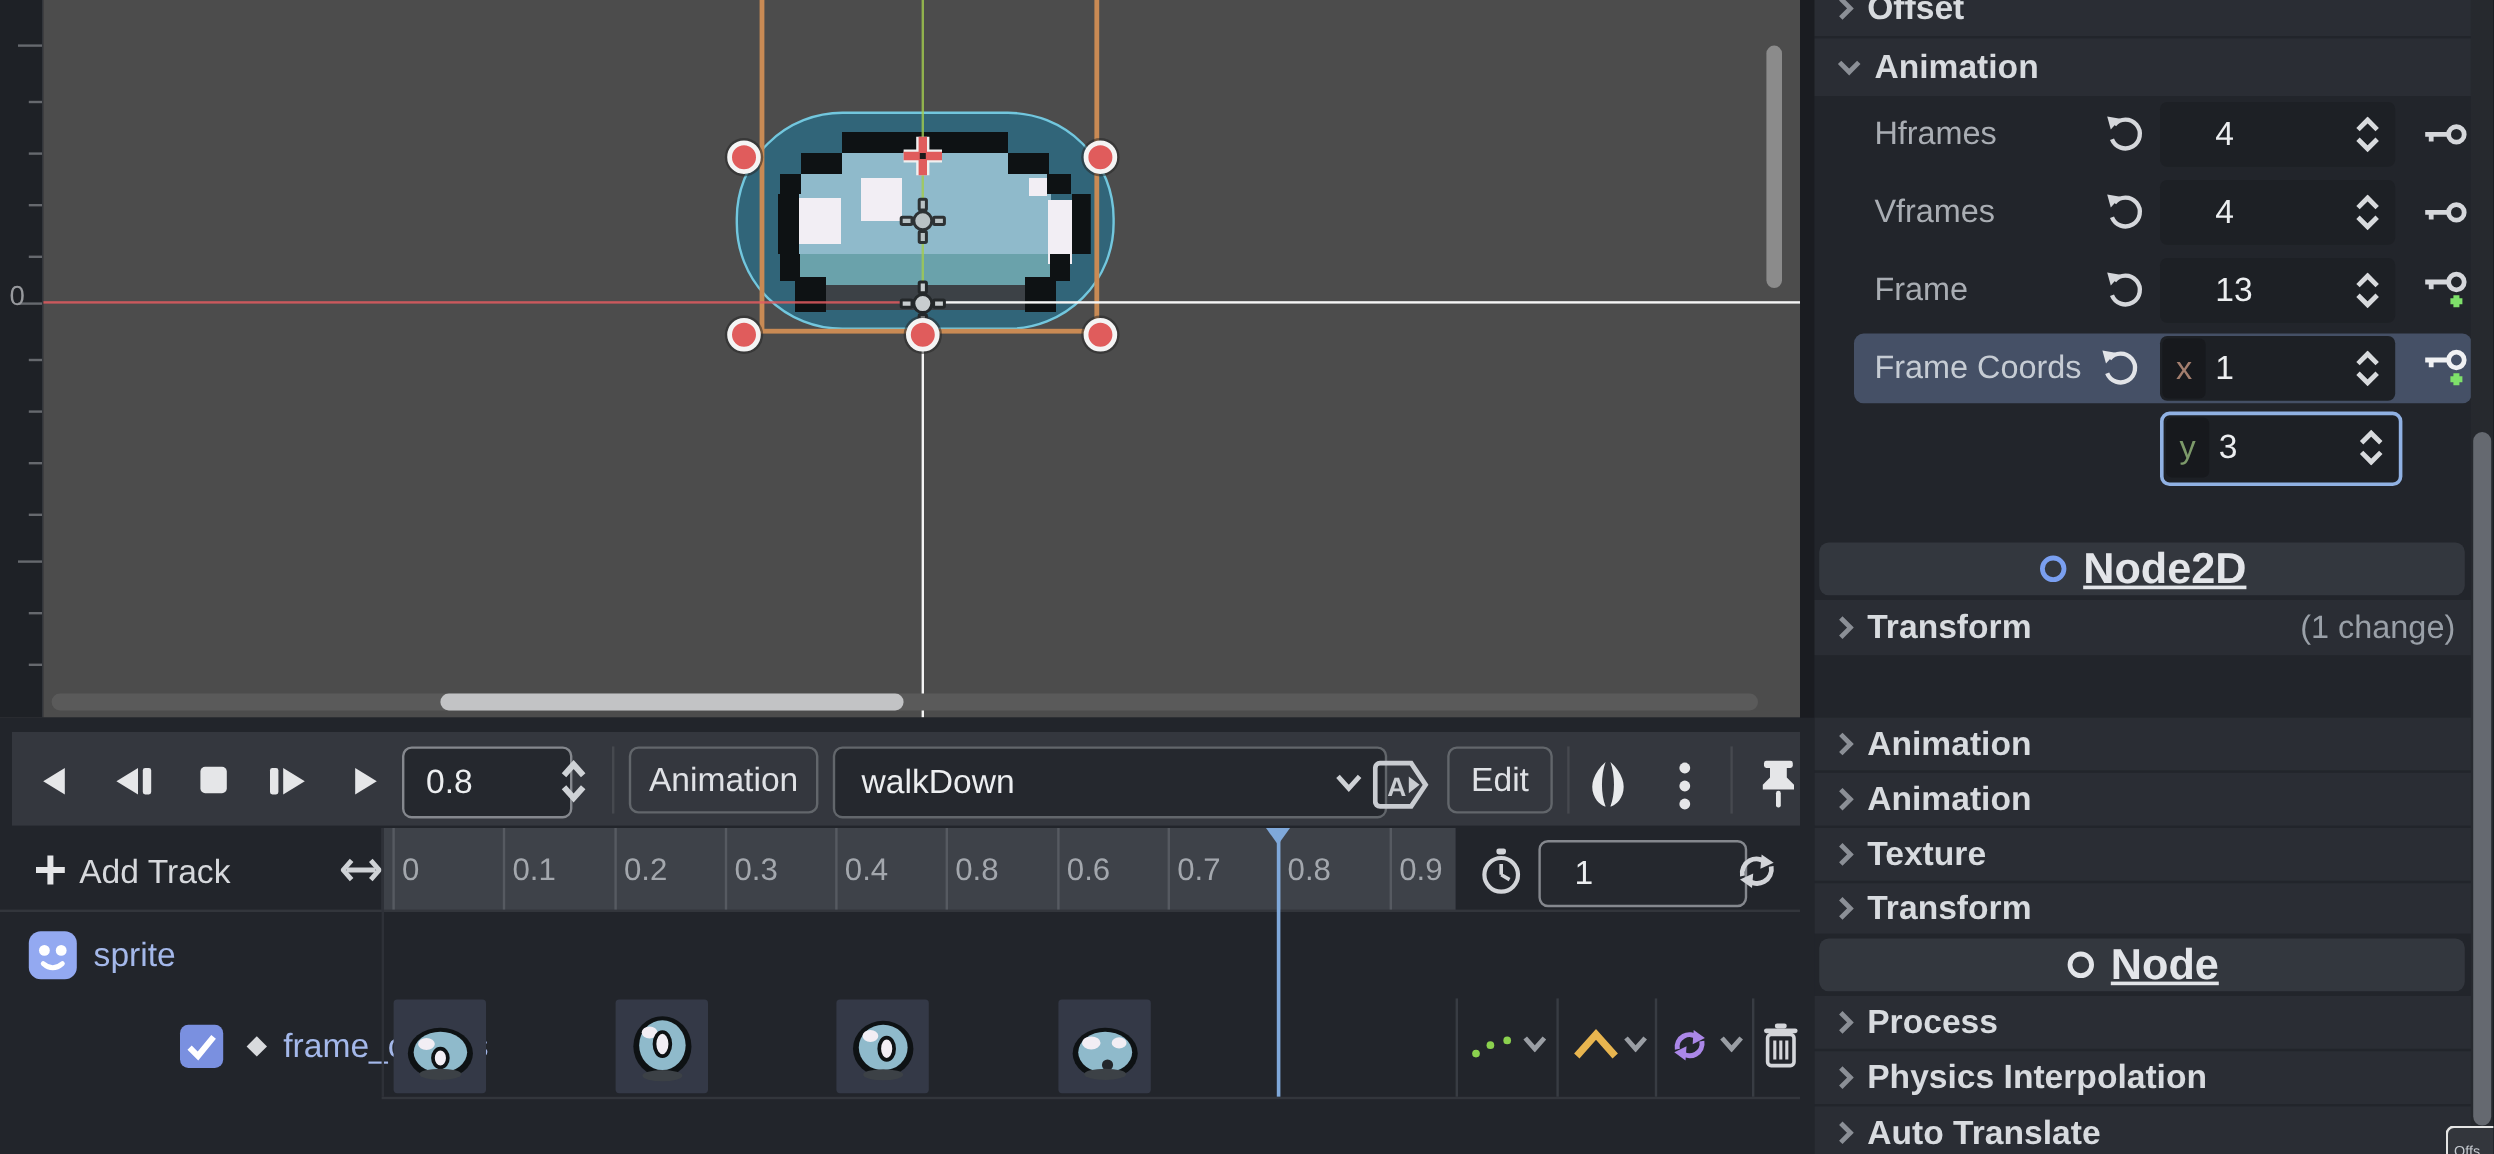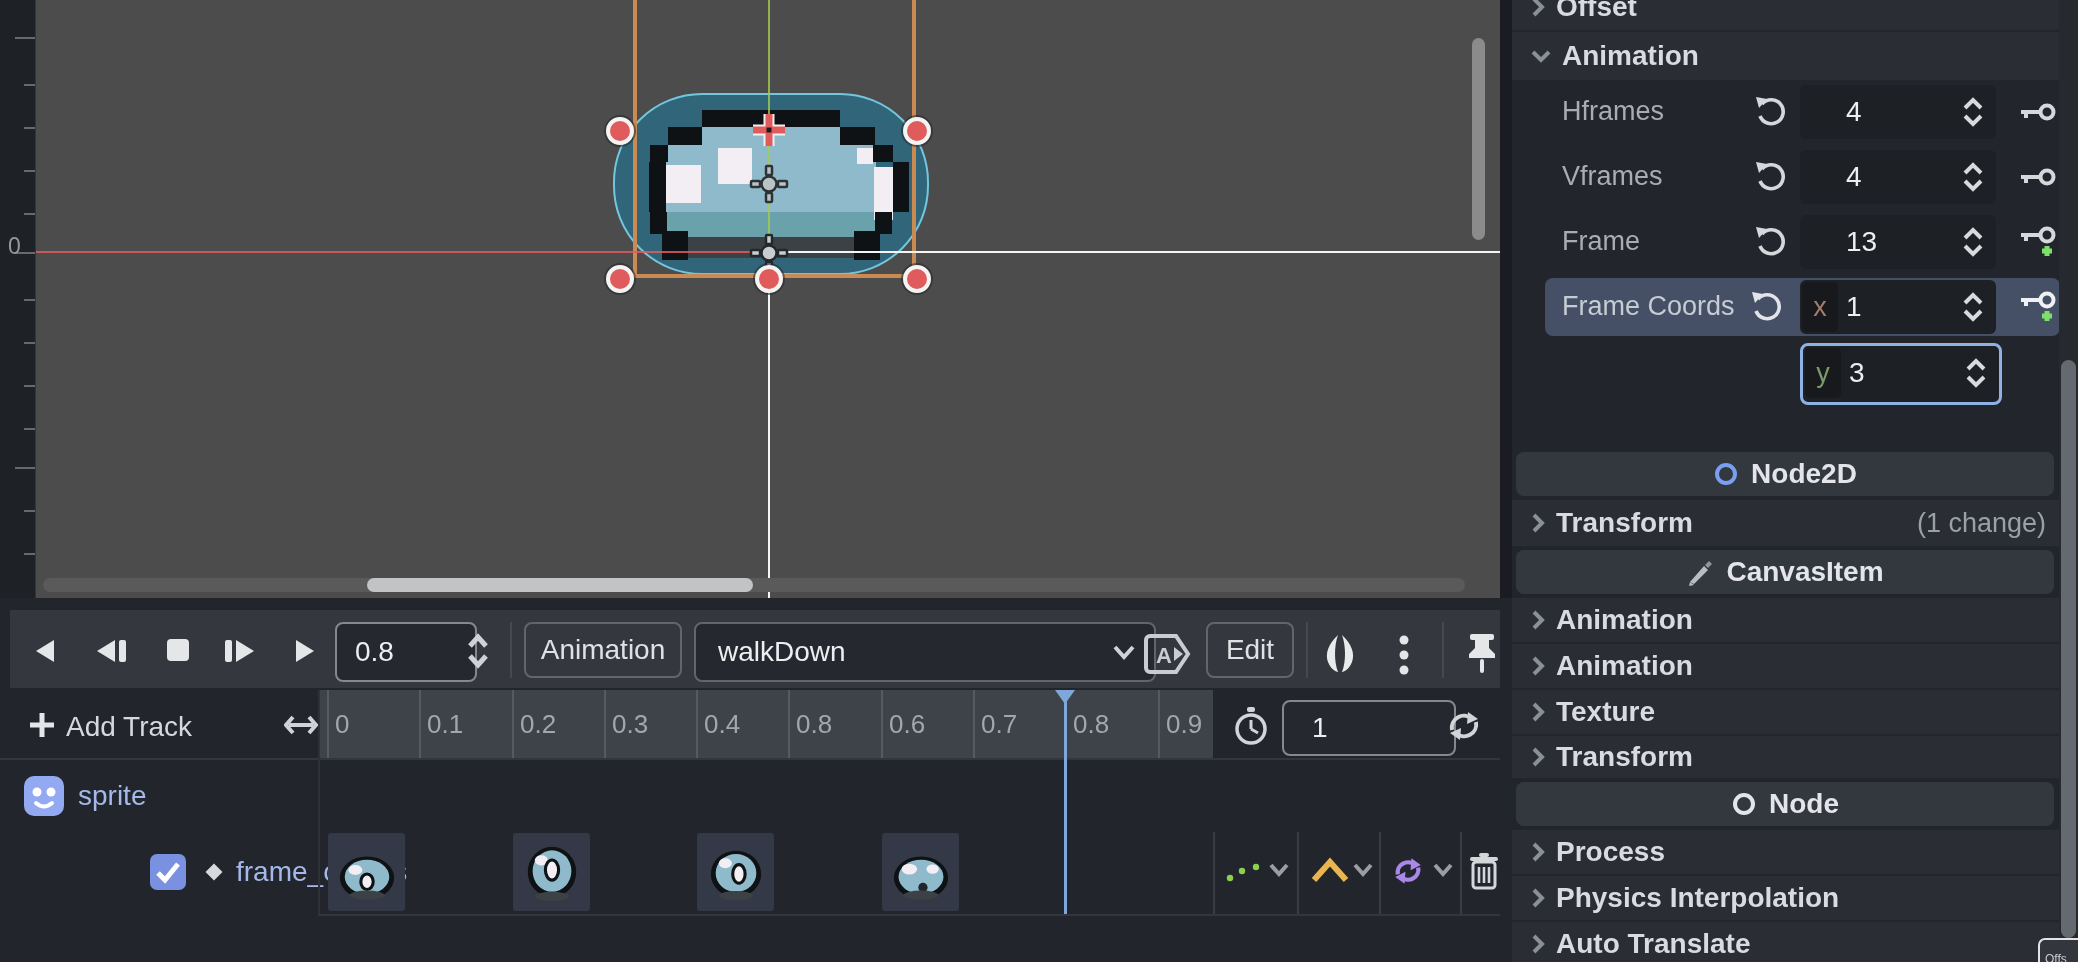--- a/index.html
+++ b/index.html
@@ -44,21 +44,21 @@
   .tsep{position:absolute;top:234px;width:2px;height:82px;background:#383c43;}
   .trackname{color:#a4b8ea;font-size:28px;}
 
   
   #inspector{left:1512px;top:0;width:566px;height:962px;background:#22252b;overflow:hidden;}
   .sec{position:absolute;left:0;width:546px;height:46px;background:#2a2d34;
        display:flex;align-items:center;gap:10px;padding-left:18px;}
   .sec b{font-size:28px;color:#d8dbdf;}
   .cat{position:absolute;left:4px;width:538px;height:44px;background:#33373e;border-radius:8px;
        display:flex;align-items:center;justify-content:center;gap:12px;}
-  .cat b{font-size:28px;color:#e3e5e9;}
+  .cat b{font-size:36px;color:#e3e5e9;text-decoration:underline;}
   .plabel{position:absolute;left:50px;font-size:27px;color:#a9adb3;}
   .pfield{position:absolute;left:288px;width:196px;height:54px;background:#1d2025;border-radius:6px;}
   .pfield .val{position:absolute;left:46px;top:11px;font-size:28px;color:#eceef0;}
   .spin{position:absolute;right:10px;top:12px;}
   .badge{position:absolute;left:2px;top:2px;width:36px;height:50px;background:#17191d;border-radius:5px;
          display:flex;align-items:center;justify-content:center;font-size:27px;}
   .keybtn{position:absolute;left:504px;width:44px;height:54px;display:flex;align-items:center;justify-content:center;}
   #insp-scroll{position:absolute;left:547px;top:0;width:19px;height:962px;background:#26292e;}
   #insp-scroll .thumb{position:absolute;left:2px;top:360px;width:15px;height:578px;background:#656970;border-radius:8px;}
   .chev{flex:none;}
@@ -510,28 +510,20 @@
     </div>
 
     <div class="sec" style="top:500px;">
       <svg class="chev" width="16" height="22" viewBox="0 0 16 22">
           <polyline points="4,3 12,11 4,19" fill="none" stroke="#8b8f96" stroke-width="4"></polyline>
         </svg>
       <b>Transform</b>
       <span style="margin-left:auto;margin-right:30px;font-size:27px;color:#9aa0a8;">(1 change)</span>
     </div>
 
-    <div class="cat" style="top:550px;">
-      <svg width="28" height="28" viewBox="0 0 28 28">
-        <path d="M4 24 L18 8 L22 12 L8 26 Z" fill="#b9bdc3"></path>
-          <path d="M19 7 l4 -4 3 3 -4 4 z" fill="#8f939a"></path>
-          <path d="M4 24 l-1 4 5 -1 z" fill="#b9bdc3"></path>
-      </svg>
-      <b>CanvasItem</b>
-    </div>
 
     <div class="sec" style="top:598px;height:44px;">
       <svg class="chev" width="16" height="22" viewBox="0 0 16 22">
           <polyline points="4,3 12,11 4,19" fill="none" stroke="#8b8f96" stroke-width="4"></polyline>
         </svg>
       <b>Animation</b>
     </div>
     <div class="sec" style="top:644px;height:44px;">
       <svg class="chev" width="16" height="22" viewBox="0 0 16 22">
           <polyline points="4,3 12,11 4,19" fill="none" stroke="#8b8f96" stroke-width="4"></polyline>

